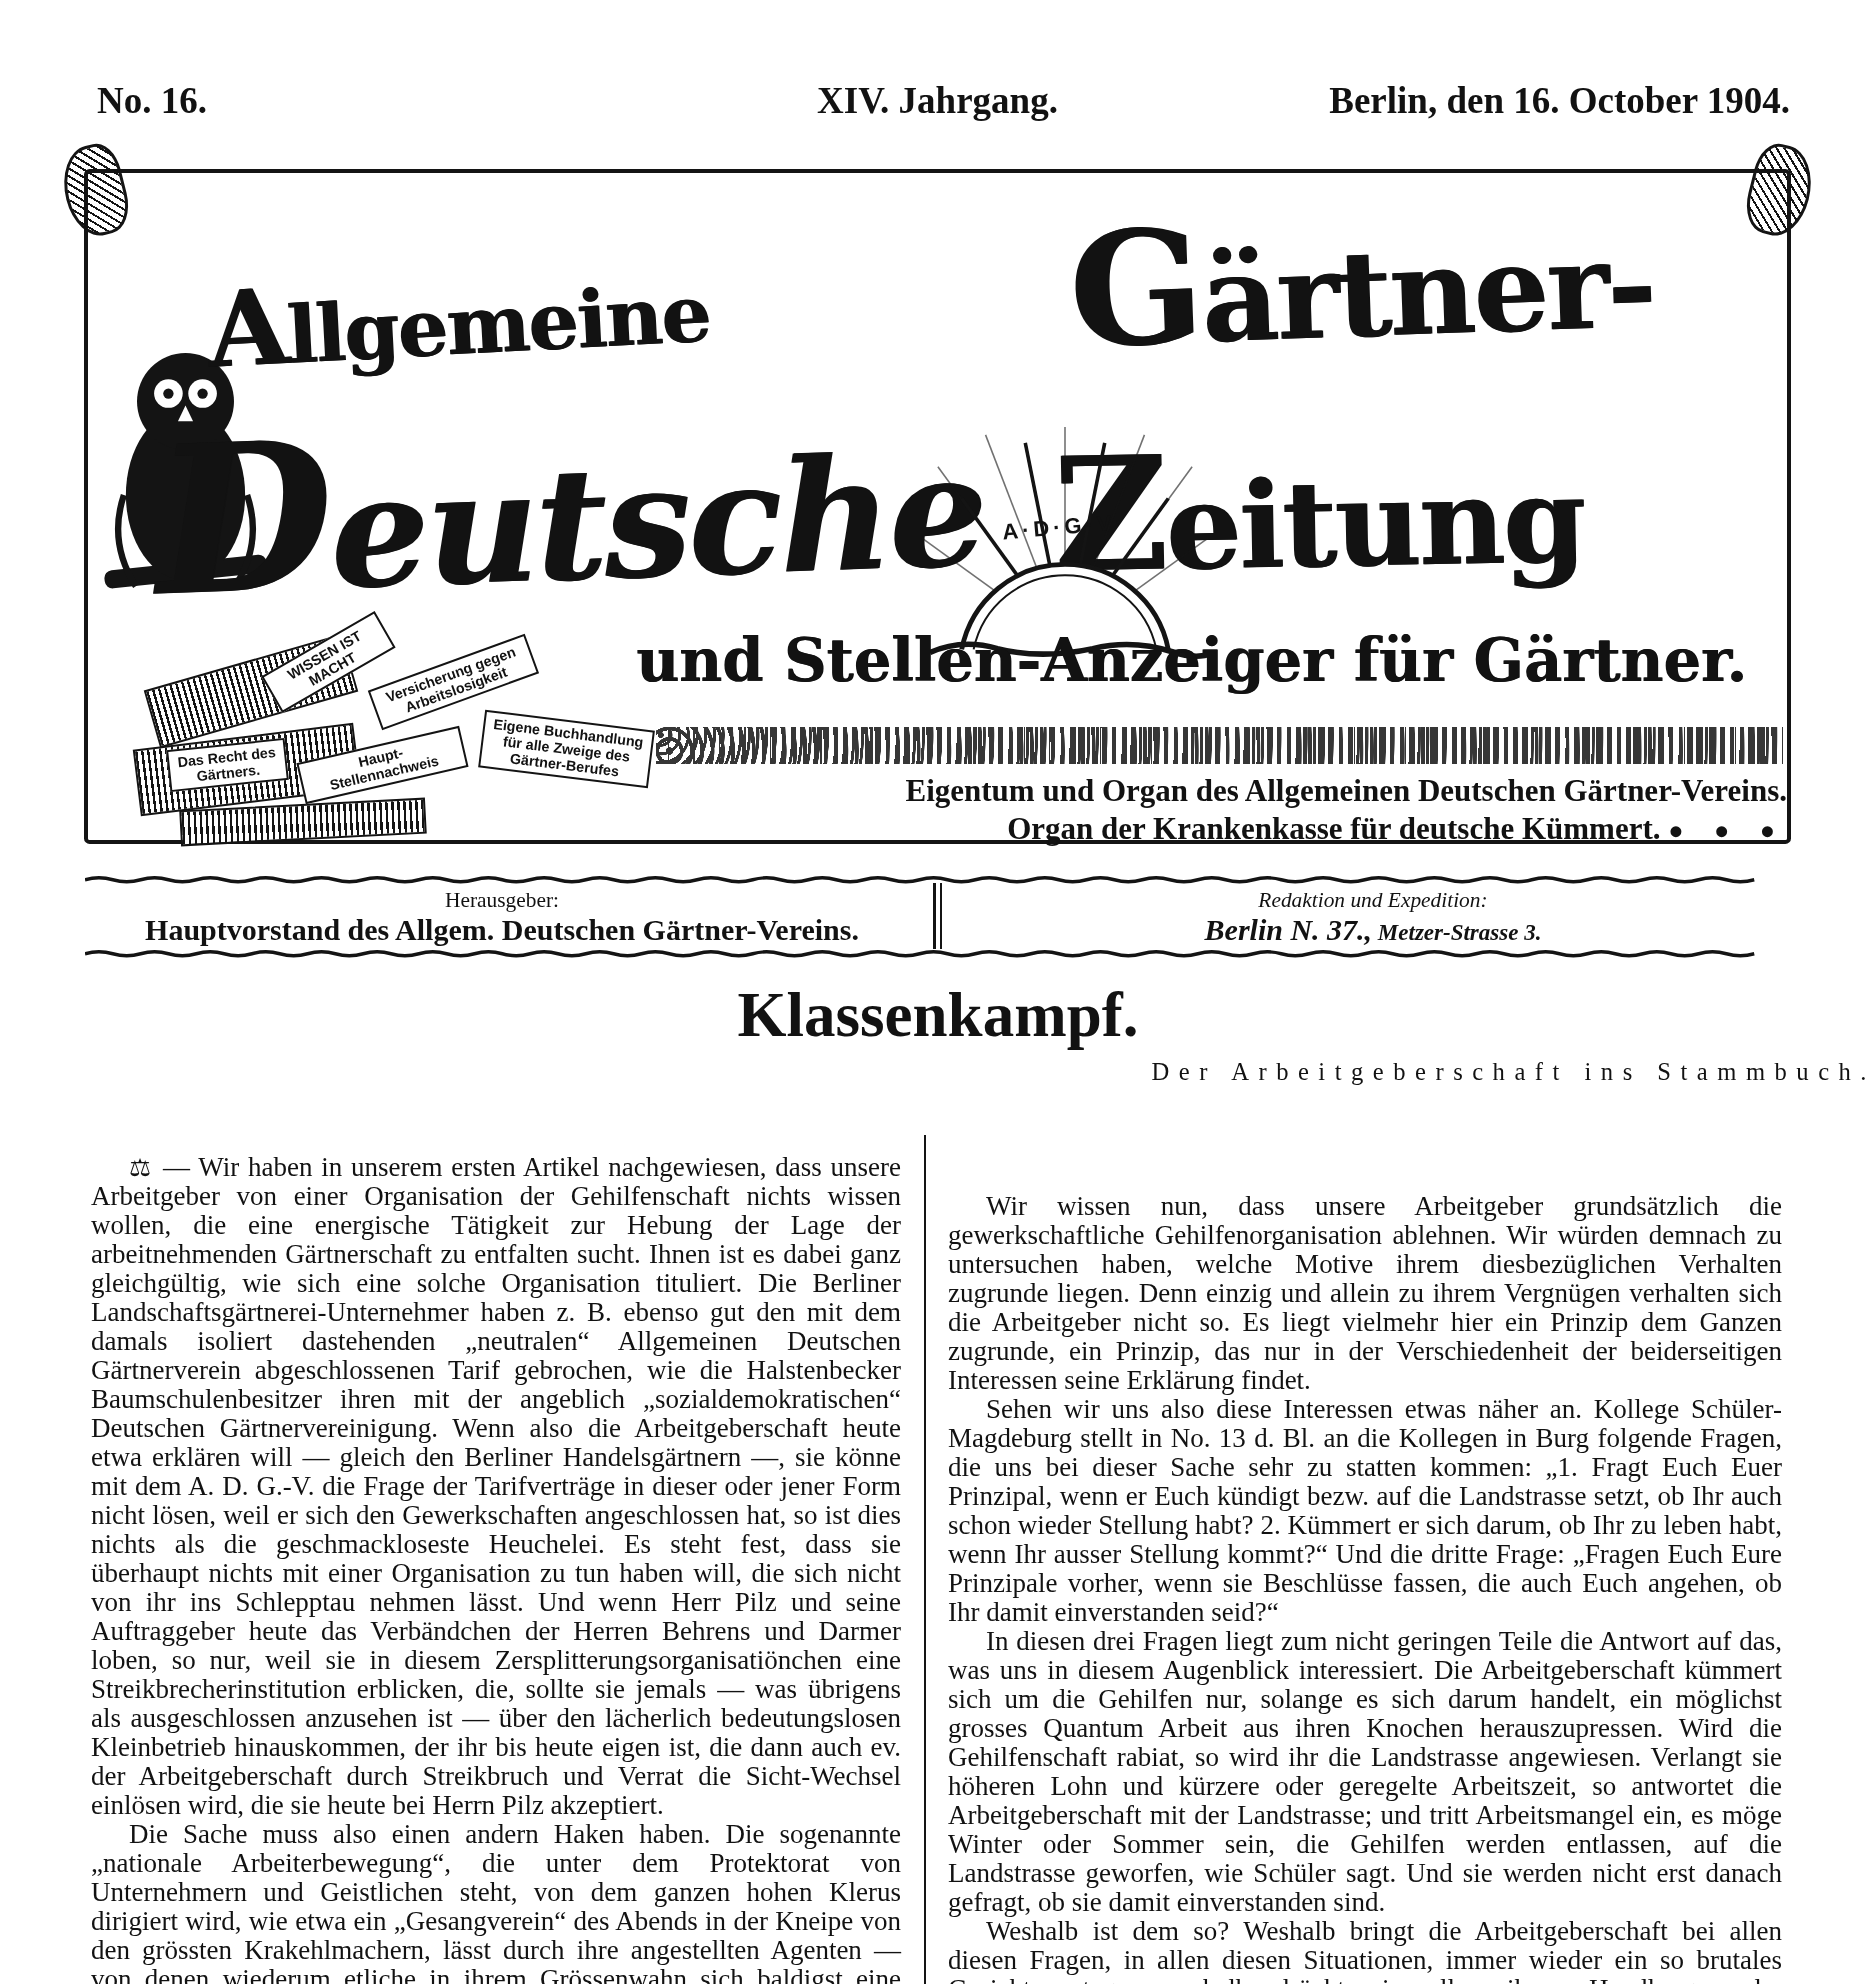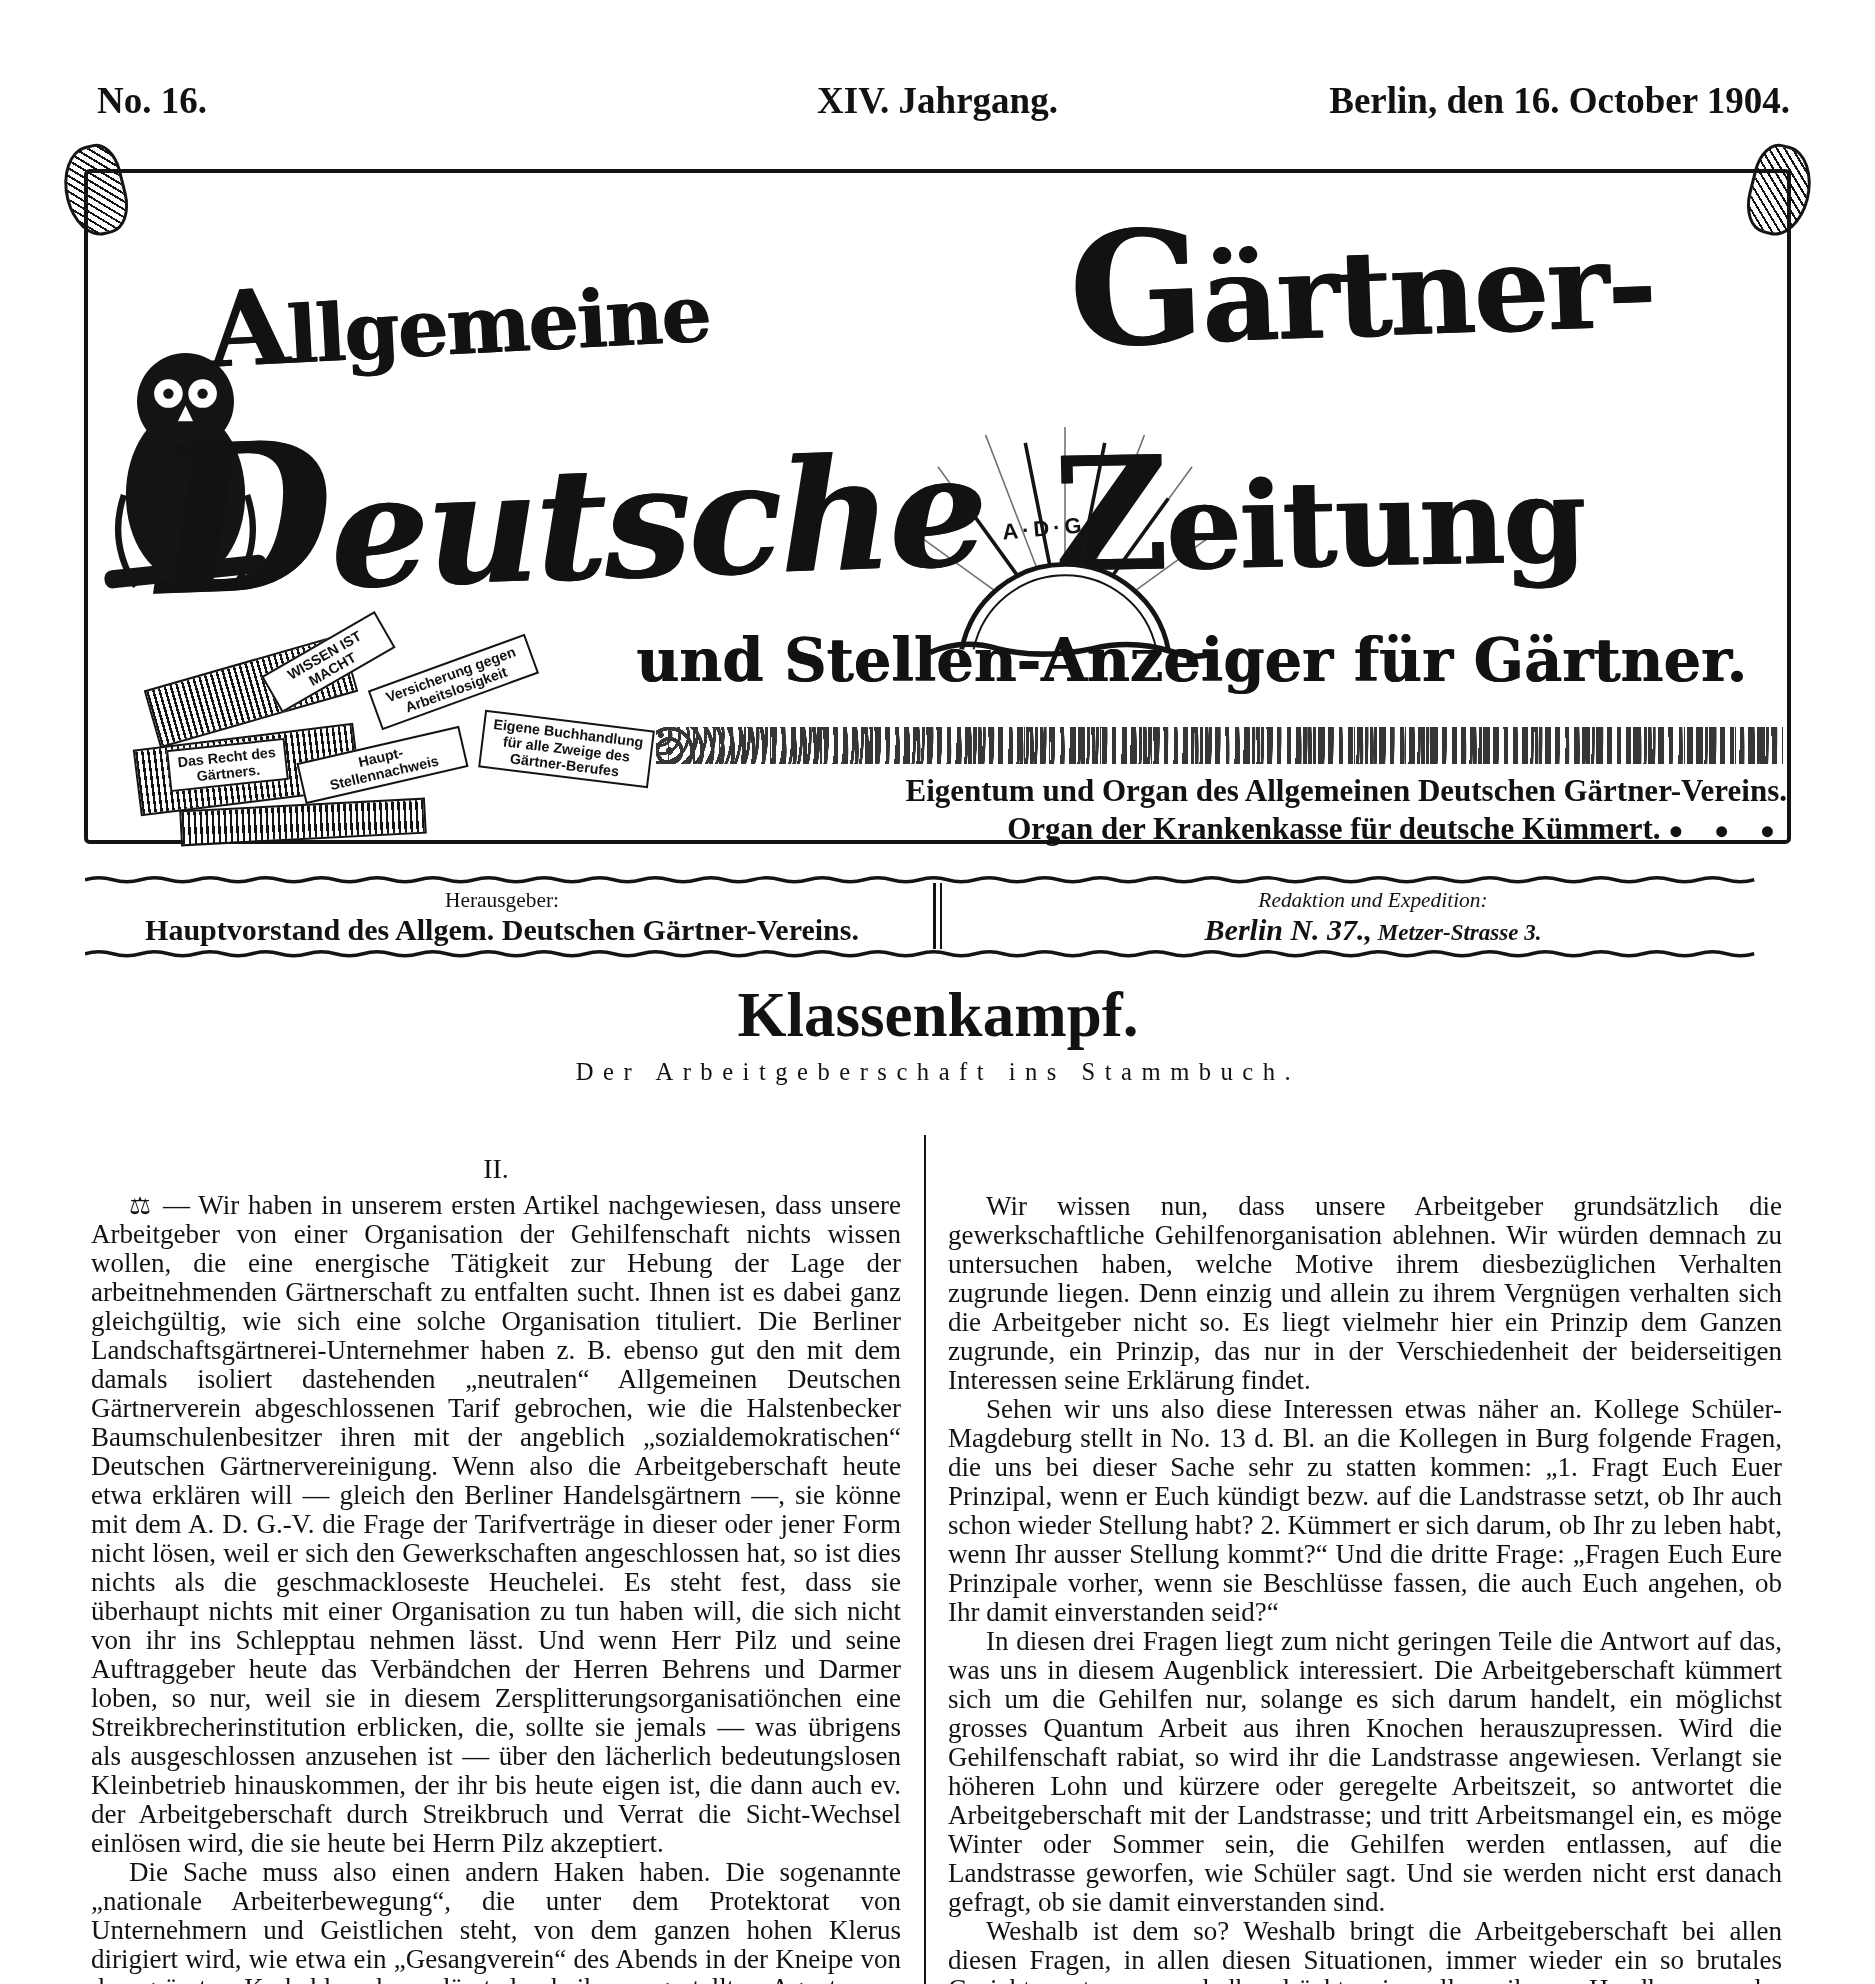--- a/index.html
+++ b/index.html
@@ -76,21 +76,21 @@
   .imp-label{font-size:21.4px;line-height:26px;}
   .imp-value{font-size:30px;font-weight:bold;line-height:33px;}
   .imp-small{font-size:23px;}
   .dbar{position:absolute;left:846px;top:-4px;height:66px;width:13.5px;}
   .dbar i{position:absolute;top:0;bottom:0;width:2.8px;background:#141414;}
   .dbar i.a{left:2.4px;} .dbar i.b{left:8.7px;}
 
   
   .a1-title{position:absolute;left:0;top:979px;width:1876px;text-align:center;
     font-size:63px;font-weight:bold;}
-  .a1-sub{position:absolute;left:0;top:1058px;width:1876px;text-align:center;
+  .a1-sub{position:absolute;left:0;top:1058px;width:1876px;text-align:right;
     font-size:24.6px;letter-spacing:9.5px;}
   .cols{position:absolute;left:91px;top:1153px;width:1691px;}
   .col{position:absolute;top:0;text-align:justify;font-size:27px;line-height:29px;}
   .col p{margin:0;text-indent:38px;overflow-wrap:break-word;}
   .col-l{left:0;width:810px;}
   .col-r{left:857px;width:834px;padding-top:39px;}
   .sec-head{text-align:center;font-size:28px;line-height:32px;text-indent:0 !important;margin-bottom:5.6px !important;}
   .col-rule{position:absolute;left:833px;top:-18px;width:2px;height:1429px;background:#141414;}
   .lead-mark{font-family:"DejaVu Sans","Liberation Sans",sans-serif;font-size:24.6px;}
 </style>
@@ -196,21 +196,20 @@
   <path d="M0 11 q35 -9 70 0 t70 0 t70 0 t70 0 t70 0 t70 0 t70 0 t70 0 t70 0 t70 0 t70 0 t70 0 t70 0 t70 0 t70 0 t70 0 t70 0 t70 0 t70 0 t70 0 t70 0 t70 0 t70 0 t70 0 t70 0 t70 0 t70 0 t70 0 t70 0 t70 0 t70 0 t70 0 t70 0 t70 0 t70 0 t70 0 t70 0 t70 0 t70 0 t70 0 t70 0 t70 0 t70 0 t70 0 t70 0 t70 0 t70 0 t70 0 t70 0 t70 0 t70 0 t70 0 t70 0 t70 0 t70 0 t70 0 t70 0 t70 0 t70 0 t70 0" fill="none" stroke="#141414" stroke-width="8"></path>
 </svg>
 
 <div class="a1-title" data-name="article-title">Klassenkampf.</div>
 <div class="a1-sub" data-name="article-subtitle">Der Arbeitgeberschaft ins Stammbuch.</div>
 
 <div class="cols" data-name="article-columns">
   <div class="col-rule" data-name="column-rule"></div>
 
   <div class="col col-l" data-name="left-column">
-    <p class="sec-head" data-name="section-heading">II.</p>
     <p data-name="article-paragraph"><span class="lead-mark" data-name="scales-ornament-icon">⚖ </span><span>— Wir haben in unserem ersten Artikel nachgewiesen, dass unsere Arbeitgeber von einer Organisation der Gehilfenschaft nichts wissen wollen, die eine energische Tätigkeit zur Hebung der Lage der arbeitnehmenden Gärtnerschaft zu entfalten sucht. Ihnen ist es dabei ganz gleichgültig, wie sich eine solche Organisation tituliert. Die Berliner Landschaftsgärtnerei-Unternehmer haben z. B. ebenso gut den mit dem damals isoliert dastehenden „neutralen“ Allgemeinen Deutschen Gärtnerverein abgeschlossenen Tarif gebrochen, wie die Halstenbecker Baumschulenbesitzer ihren mit der angeblich „sozialdemokratischen“ Deutschen Gärtnervereinigung. Wenn also die Arbeitgeberschaft heute etwa erklären will — gleich den Berliner Handelsgärtnern —, sie könne mit dem A. D. G.-V. die Frage der Tarifverträge in dieser oder jener Form nicht lösen, weil er sich den Gewerkschaften angeschlossen hat, so ist dies nichts als die geschmackloseste Heuchelei. Es steht fest, dass sie überhaupt nichts mit einer Organisation zu tun haben will, die sich nicht von ihr ins Schlepptau nehmen lässt. Und wenn Herr Pilz und seine Auftraggeber heute das Verbändchen der Herren Behrens und Darmer loben, so nur, weil sie in diesem Zersplitterungsorganisatiönchen eine Streikbrecherinstitution erblicken, die, sollte sie jemals — was übrigens als ausgeschlossen anzusehen ist — über den lächerlich bedeutungslosen Kleinbetrieb hinauskommen, der ihr bis heute eigen ist, die dann auch ev. der Arbeitgeberschaft durch Streikbruch und Verrat die Sicht-Wechsel einlösen wird, die sie heute bei Herrn Pilz akzeptiert.</span></p>
     <p data-name="article-paragraph">Die Sache muss also einen andern Haken haben. Die sogenannte „nationale Arbeiterbewegung“, die unter dem Protektorat von Unternehmern und Geistlichen steht, von dem ganzen hohen Klerus dirigiert wird, wie etwa ein „Gesangverein“ des Abends in der Kneipe von den grössten Krakehlmachern, lässt durch ihre angestellten Agenten — von denen wiederum etliche in ihrem Grössenwahn sich baldigst eine Gummizelle in einem Irrenhause reservieren lassen sollten — den schönen Satz in die Welt schicken: „Kein Klassenkampf, sondern ein Emporstreben der Arbeiterschaft“. Es hiesse Eulen nach Athen tragen, wollte man diese Wortklauberei zum Gegenstand einer Polemik machen. Empfindliche Ohren, denen das Wort Klassenkampf zu scharf klingt, mögen von einem „Emporstreben“ reden, in der Sache selbst läuft alles auf dasselbe hinaus, sofern man den Worten T a t e n folgen lässt.</p>
   </div>
 
   <div class="col col-r" data-name="right-column">
     <p data-name="article-paragraph">Wir wissen nun, dass unsere Arbeitgeber grundsätzlich die gewerkschaftliche Gehilfenorganisation ablehnen. Wir würden demnach zu untersuchen haben, welche Motive ihrem diesbezüglichen Verhalten zugrunde liegen. Denn einzig und allein zu ihrem Vergnügen verhalten sich die Arbeitgeber nicht so. Es liegt vielmehr hier ein Prinzip dem Ganzen zugrunde, ein Prinzip, das nur in der Verschiedenheit der beiderseitigen Interessen seine Erklärung findet.</p>
     <p data-name="article-paragraph">Sehen wir uns also diese Interessen etwas näher an. Kollege Schüler-Magdeburg stellt in No. 13 d. Bl. an die Kollegen in Burg folgende Fragen, die uns bei dieser Sache sehr zu statten kommen: „1. Fragt Euch Euer Prinzipal, wenn er Euch kündigt bezw. auf die Landstrasse setzt, ob Ihr auch schon wieder Stellung habt? 2. Kümmert er sich darum, ob Ihr zu leben habt, wenn Ihr ausser Stellung kommt?“ Und die dritte Frage: „Fragen Euch Eure Prinzipale vorher, wenn sie Beschlüsse fassen, die auch Euch angehen, ob Ihr damit einverstanden seid?“</p>
     <p data-name="article-paragraph">In diesen drei Fragen liegt zum nicht geringen Teile die Antwort auf das, was uns in diesem Augenblick interessiert. Die Arbeitgeberschaft kümmert sich um die Gehilfen nur, solange es sich darum handelt, ein möglichst grosses Quantum Arbeit aus ihren Knochen herauszupressen. Wird die Gehilfenschaft rabiat, so wird ihr die Landstrasse angewiesen. Verlangt sie höheren Lohn und kürzere oder geregelte Arbeitszeit, so antwortet die Arbeitgeberschaft mit der Landstrasse; und tritt Arbeitsmangel ein, es möge Winter oder Sommer sein, die Gehilfen werden entlassen, auf die Landstrasse geworfen, wie Schüler sagt. Und sie werden nicht erst danach gefragt, ob sie damit einverstanden sind.</p>
     <p data-name="article-paragraph">Weshalb ist dem so? Weshalb bringt die Arbeitgeberschaft bei allen diesen Fragen, in allen diesen Situationen, immer wieder ein so brutales Gesicht zutage, weshalb drückt sie allen ihren Handlungen der Gehilfenschaft gegenüber den Stempel des Eigennutzes und der brutalen Vergewaltigung auf? Wir werden in dem nächsten Artikel hierauf antworten.</p>
 

